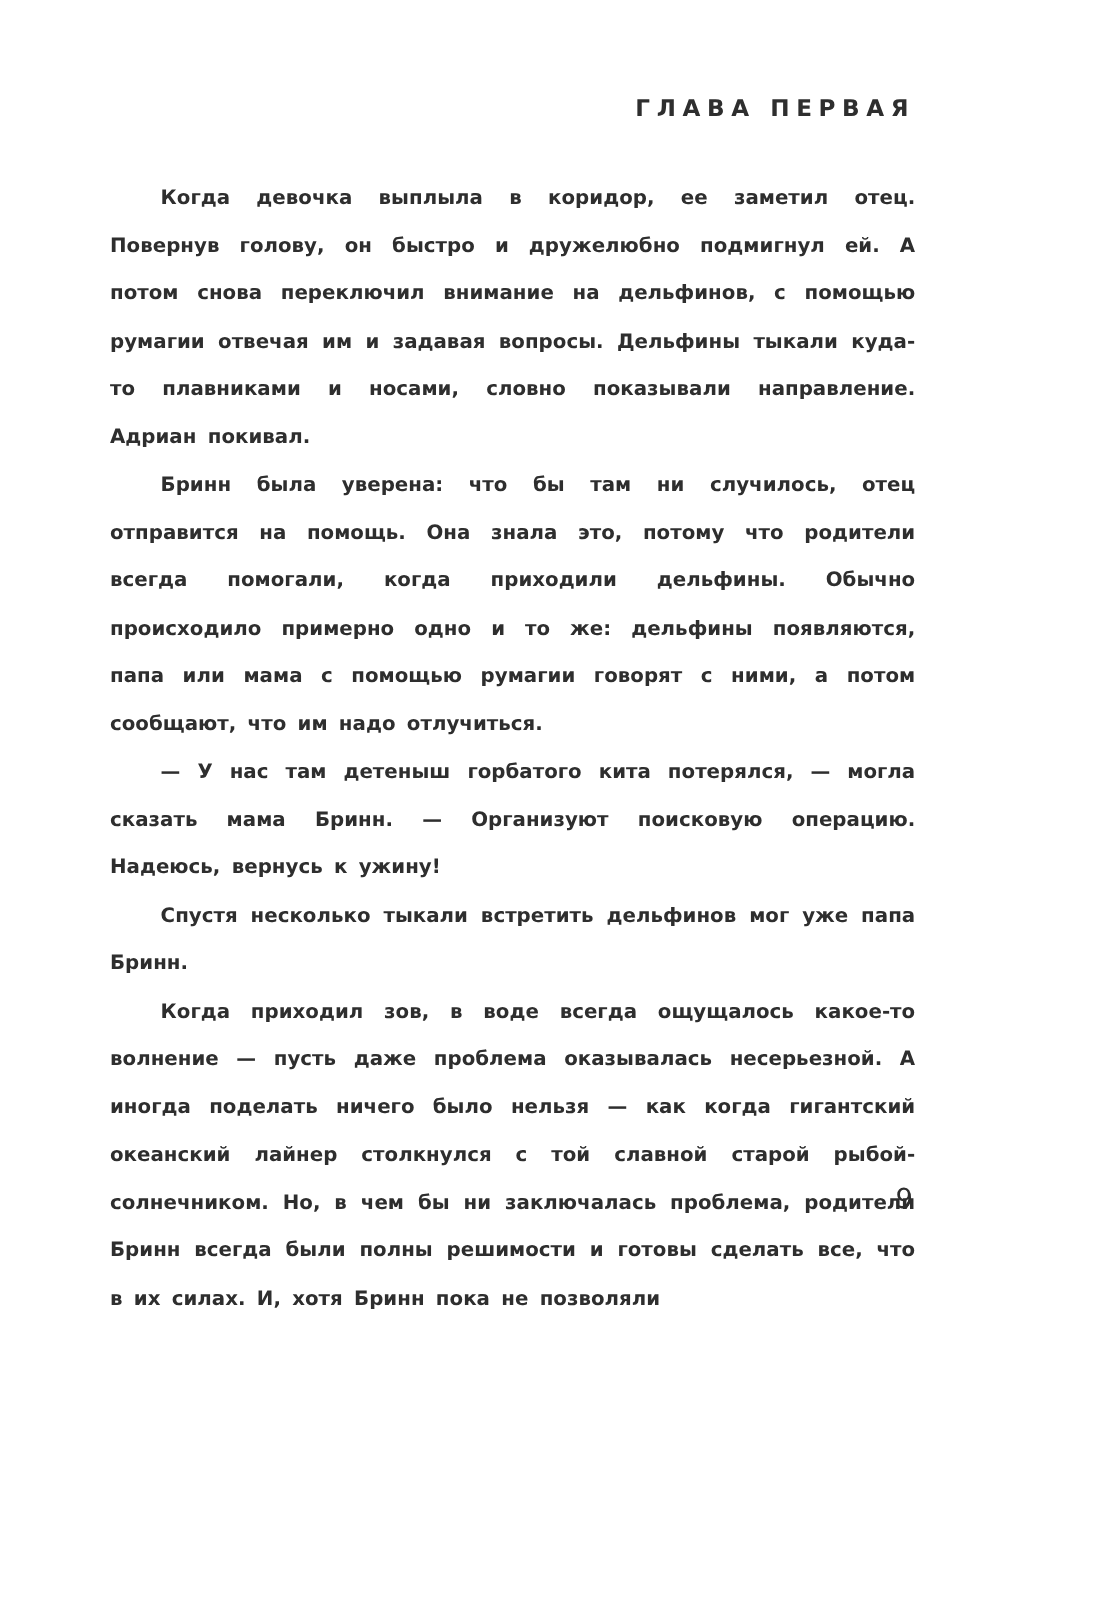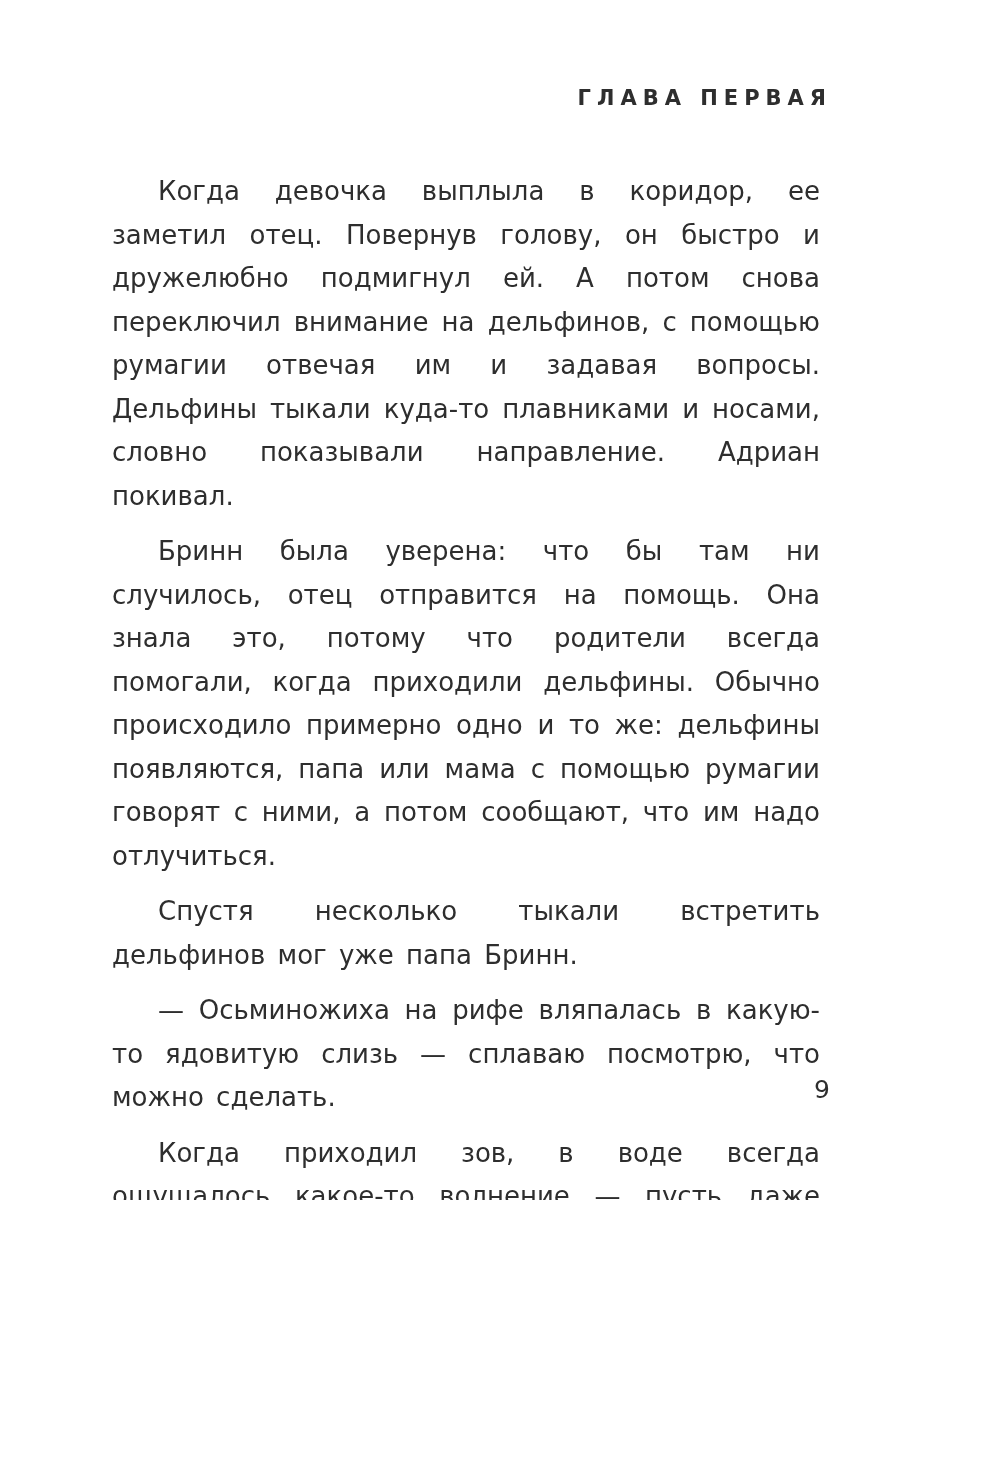--- a/index.html
+++ b/index.html
@@ -28,47 +28,48 @@
     letter-spacing: 6px;
     color: #2e2e2e;
   }
   .body-text {
     position: absolute;
     top: 158px;
     left: 100px;
     right: 168px;
   }
   .body-text p {
-    margin: 12px;
+    margin: 0;
     padding: 0;
     text-align: justify;
     text-indent: 46px;
-    font-size: 26px;
+    font-size: 18px;
     line-height: 43.5px;
     word-spacing: 4px;
     color: #2e2e2e;
+    font-weight: bold;
   }
   .page-number {
     position: absolute;
     bottom: 96px;
     right: 170px;
     font-size: 25px;
     color: #2e2e2e;
   }
 </style>
 </head>
 <body>
 
 <div class="page">
 
   <div class="running-head">ГЛАВА ПЕРВАЯ</div>
 
   <div class="body-text">
     <p>Когда девочка выплыла в коридор, ее заметил отец. Повернув голову, он быстро и дружелюбно подмигнул ей. А потом снова переключил внимание на дельфинов, с помощью румагии отвечая им и задавая вопросы. Дельфины тыкали куда-то плавниками и носами, словно показывали направление. Адриан покивал.</p>
     <p>Бринн была уверена: что бы там ни случилось, отец отправится на помощь. Она знала это, потому что родители всегда помогали, когда приходили дельфины. Обычно происходило примерно одно и то же: дельфины появляются, папа или мама с помощью румагии говорят с ними, а потом сообщают, что им надо отлучиться.</p>
+    <p>— У нас там детеныш горбатого кита потерялся, — могла сказать мама Бринн. — Организуют поисковую операцию. Надеюсь, вернусь к ужину!</p>
     <p>Спустя несколько тыкали встретить дельфинов мог уже папа Бринн.</p>
-    <p>— Осьминожиха на рифе вляпалась в какую-то ядовитую слизь — сплаваю посмотрю, что можно сделать.</p>
     <p>Когда приходил зов, в воде всегда ощущалось какое-то волнение — пусть даже проблема оказывалась несерьезной. А иногда поделать ничего было нельзя — как когда гигантский океанский лайнер столкнулся с той славной старой рыбой-солнечником. Но, в чем бы ни заключалась проблема, родители Бринн всегда были полны решимости и готовы сделать все, что в их силах. И, хотя Бринн пока не позволяли</p>
   </div>
 
   <div class="page-number">9</div>
 
 </div>
 
 </body></html>

